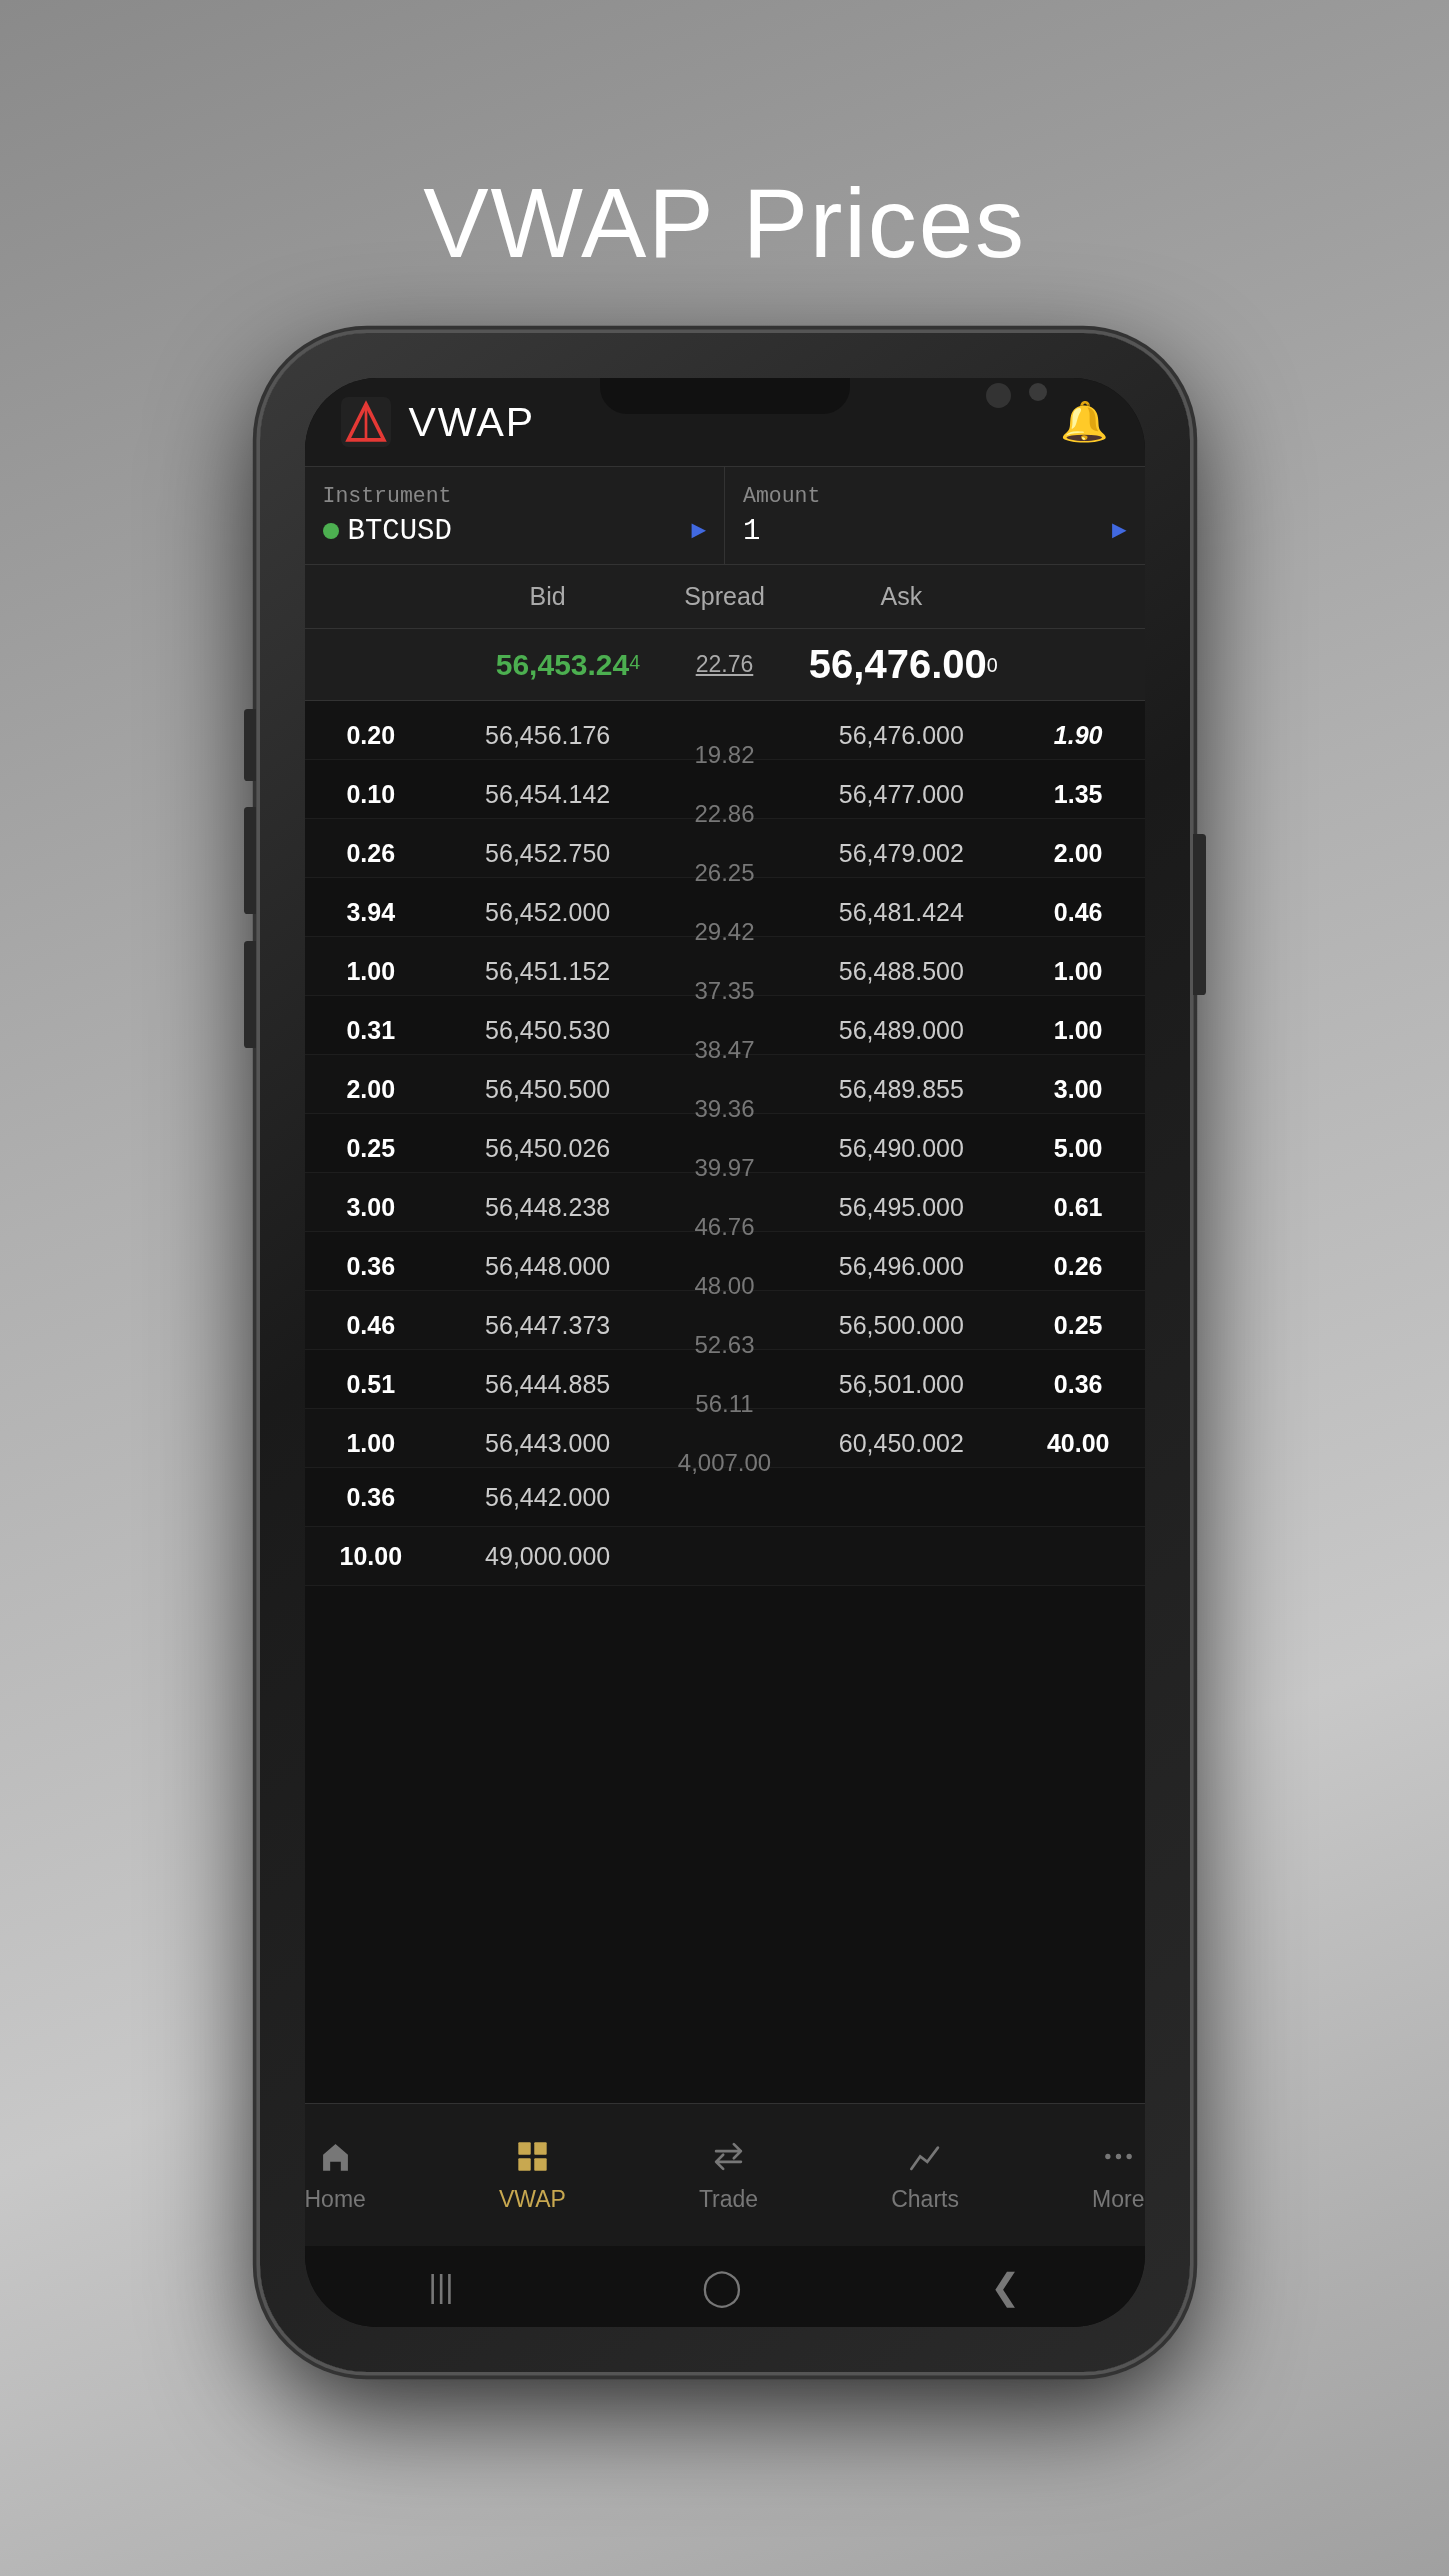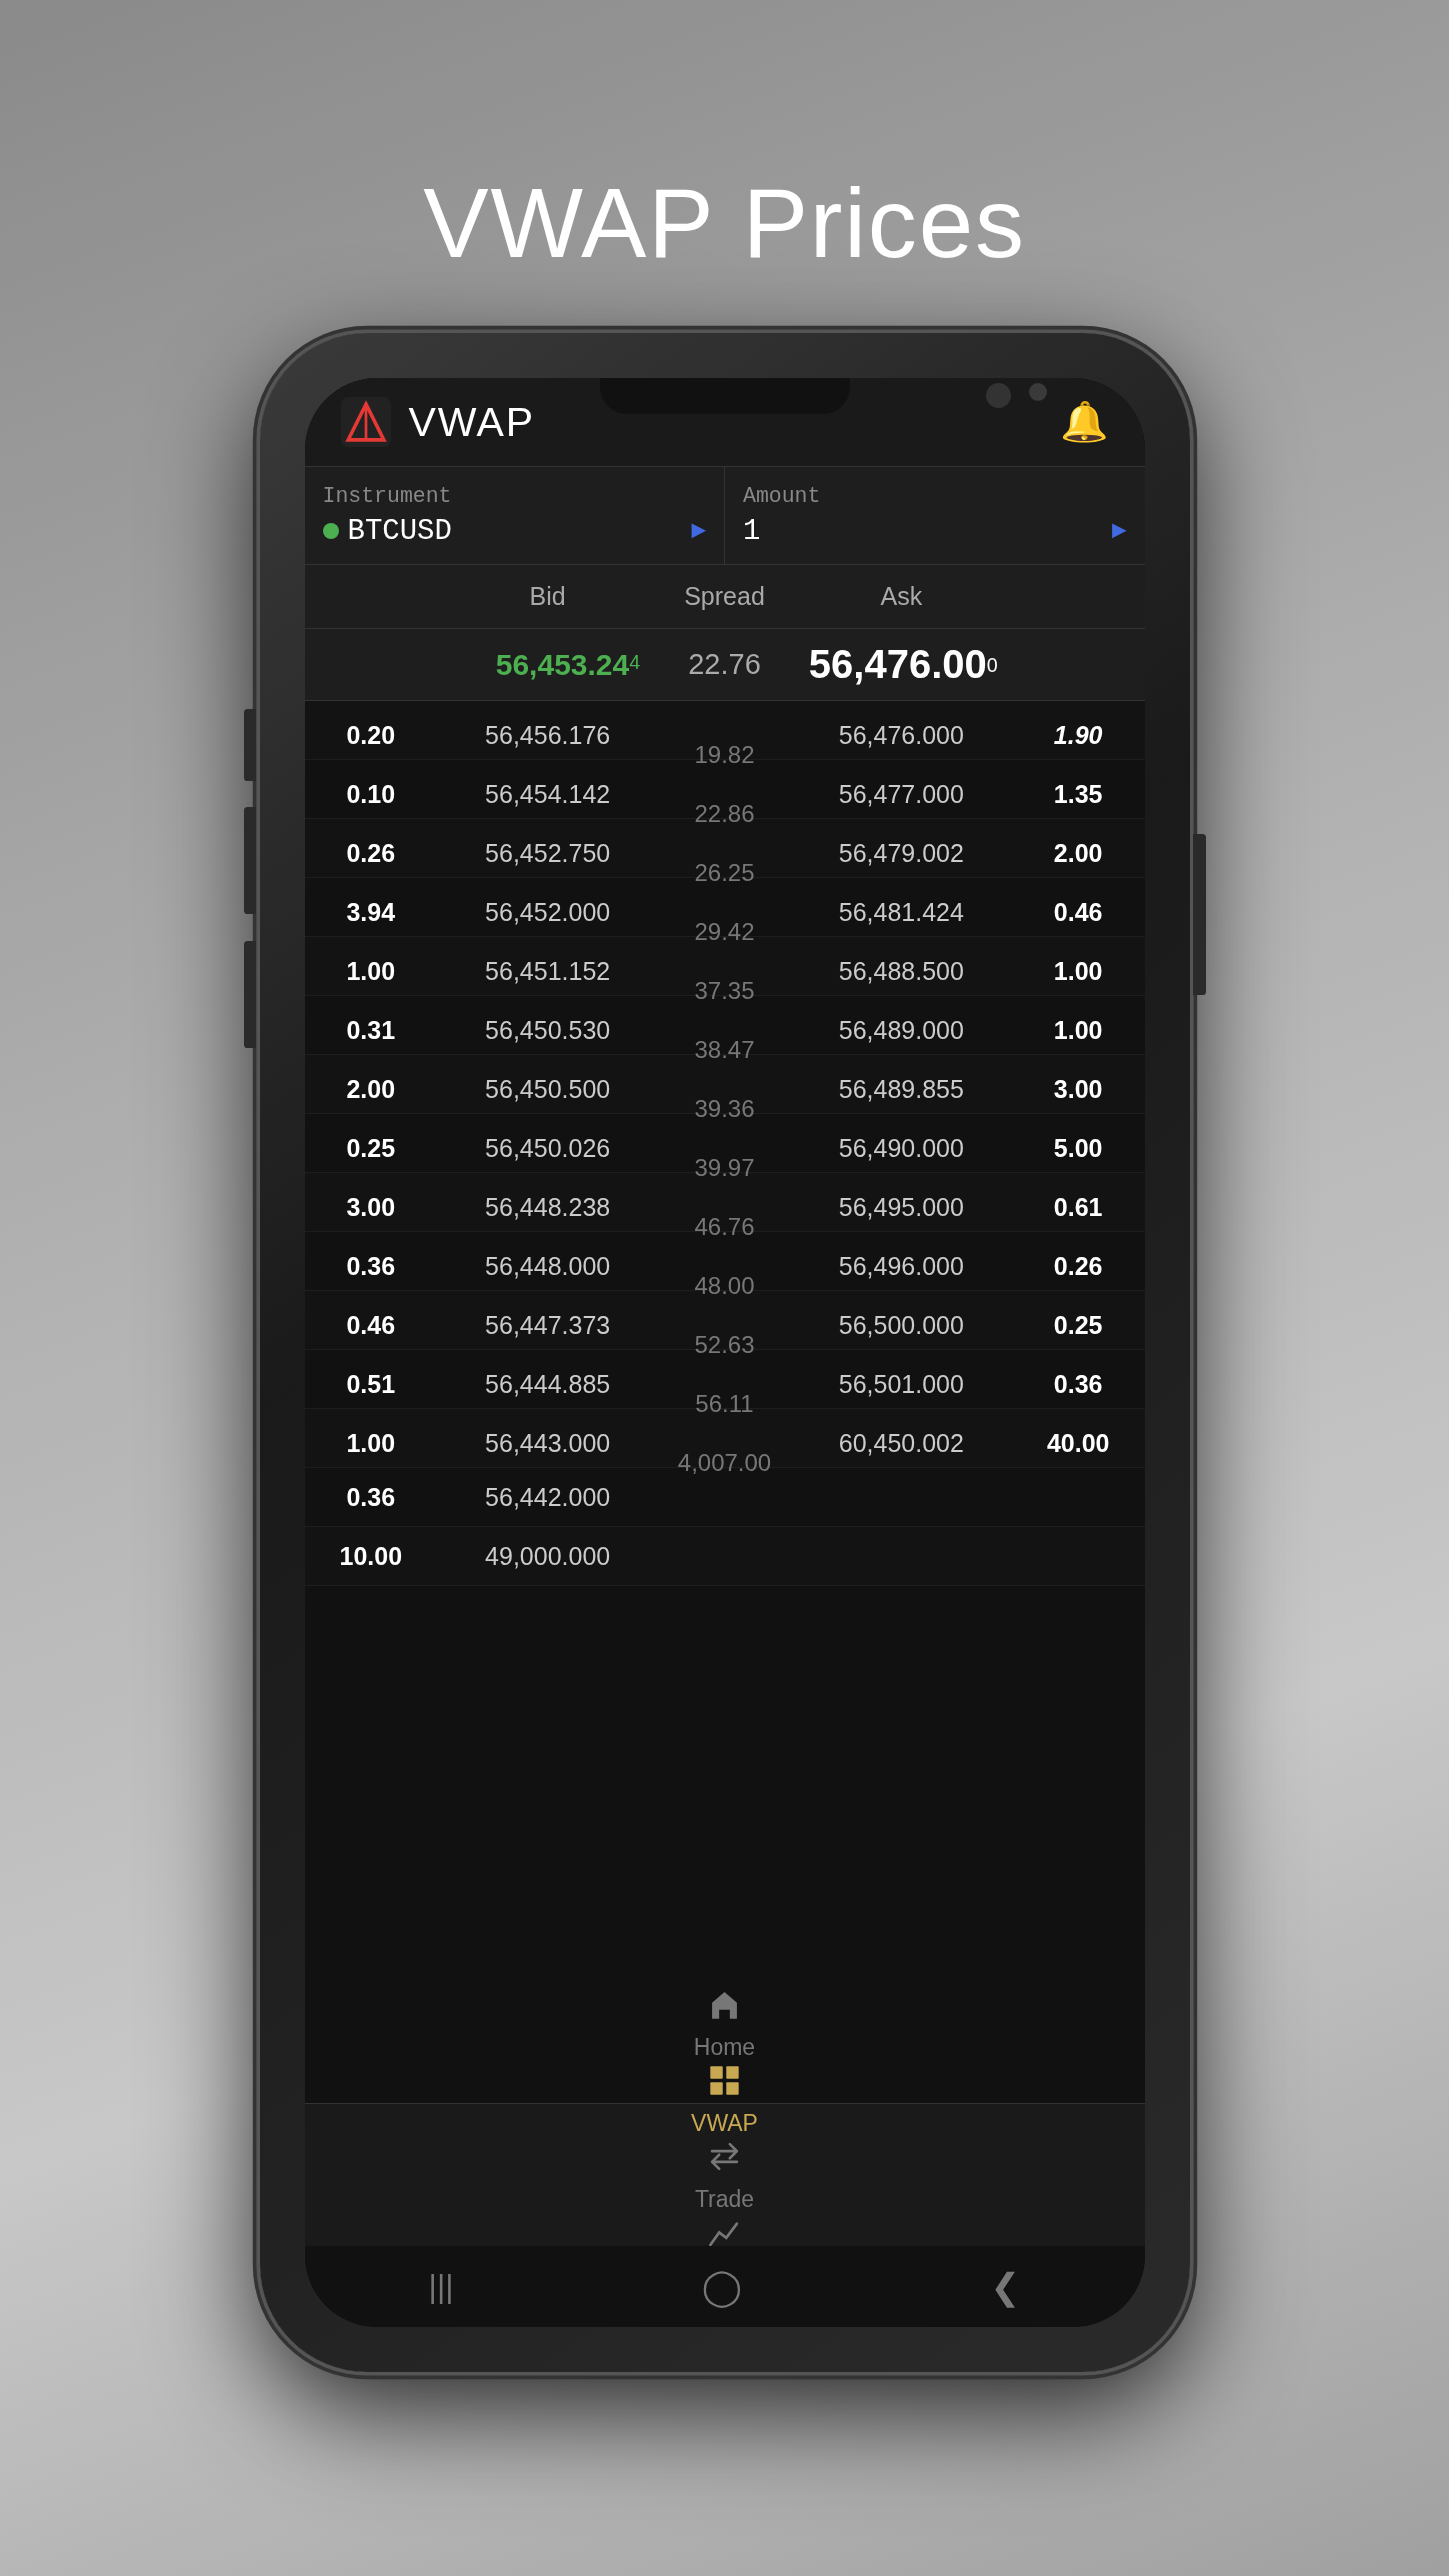--- a/index.html
+++ b/index.html
@@ -251,24 +251,23 @@
     }
     .col-qty-ask.italic {
       font-style: italic;
     }
     
     .bottom-nav {
       background: #1a1a1a;
       height: 143px;
       display: flex;
       align-items: center;
-      justify-content: center;
+      justify-content: space-between;
       flex-shrink: 0;
       border-top: 0.9px solid #333;
-      flex-direction: column;
     }
     .nav-item {
       display: flex;
       flex-direction: column;
       align-items: center;
       gap: 7.2px;
       cursor: pointer;
     }
     .nav-item-label {
       font-size: 23px;
@@ -379,21 +378,21 @@
         <div class="th-cell">Bid</div>
         <div class="th-cell">Spread</div>
         <div class="th-cell">Ask</div>
         <div class="th-cell"></div>
       </div>
 
       <div class="price-row">
         <div style="grid-column:1/3; text-align:right; padding-right:18px;">
           <span style="color:#4caf50; font-size:30px; font-weight:600;margin-left:44px;">56,453.24</span><sup style="color:#4caf50; font-size:19.7px;">4</sup>
         </div>
-        <div style="color:#aaa; font-size:29px; text-align:center;">22.76</div>
+        <div style="color:#aaa; font-size:23px; text-align:center;text-decoration:underline;">22.76</div>
         <div style="grid-column:4/6; text-align:left; padding-left:18px;">
           <span style="color:white; font-size:40px; font-weight:600;margin-top:48px;">56,476.00</span><sup style="color:white; font-size:19.7px;">0</sup>
         </div>
       </div>
 
       <div class="data-table" id="data-table">
           <div class="data-row">
       <div class="col-qty">0.20</div>
       <div class="col-bid">56,456.176</div>
       <div class="col-spread">19.82</div>

